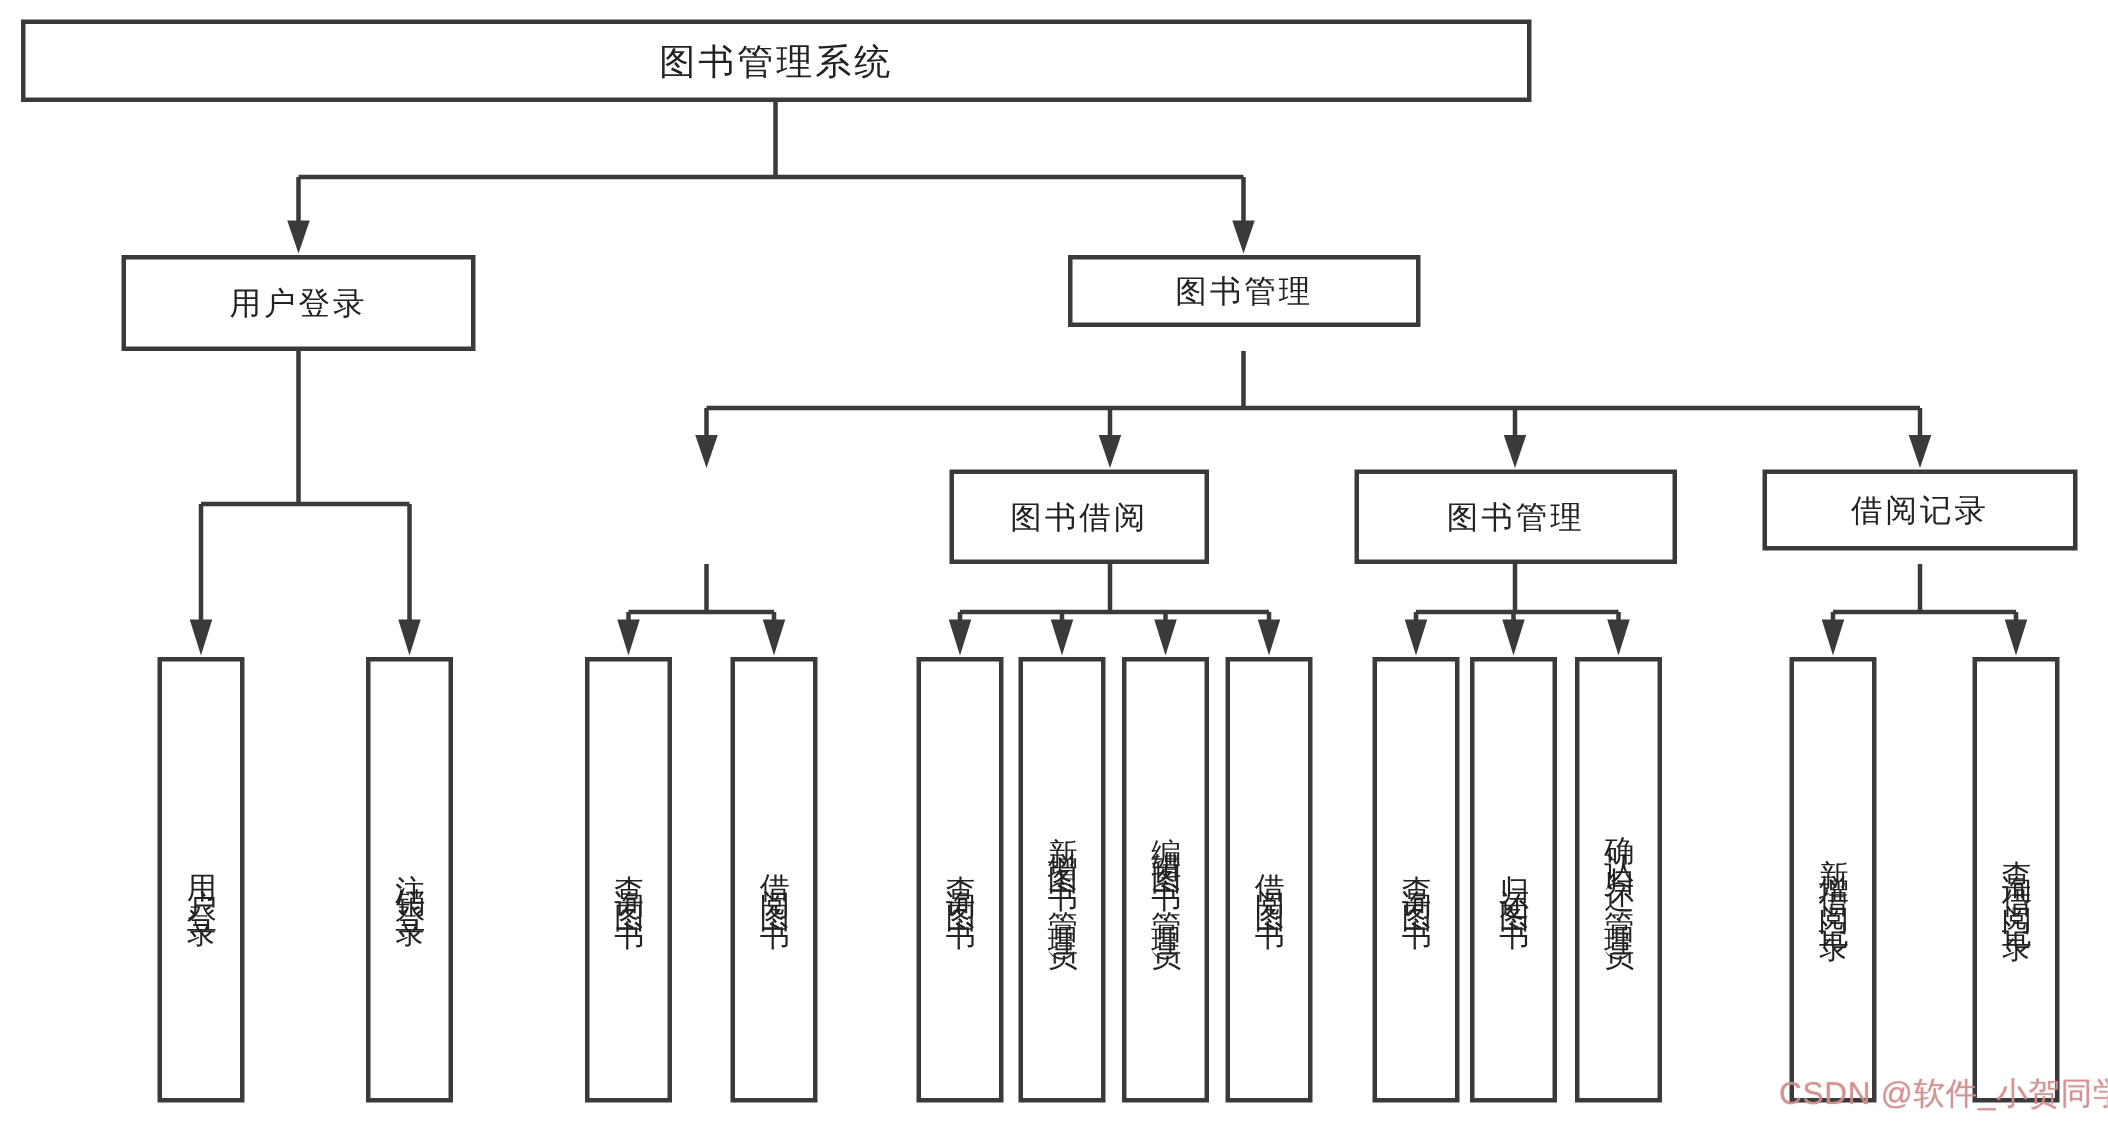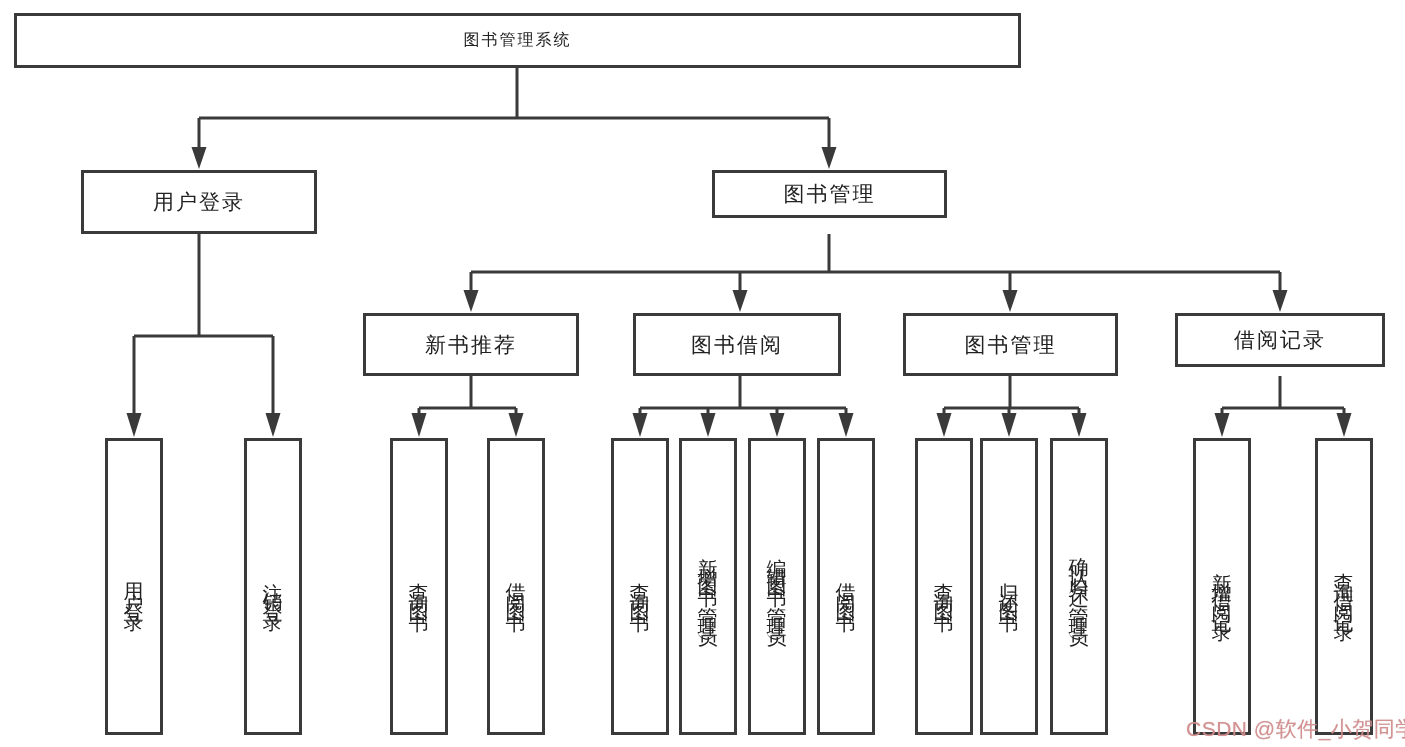--- a/index.html
+++ b/index.html
@@ -27,21 +27,21 @@
     align-items: center;
     justify-content: center;
     color: #222222;
   }
   .node.h span {
     font-size: 21px;
     letter-spacing: 2px;
     white-space: nowrap;
     color: #222222;
   }
-  .node.root span { font-size: 16px; }
+  .node.root span { font-size: 24px; }
   .node.v span {
     writing-mode: vertical-rl;
     text-orientation: mixed;
     font-size: 20px;
     letter-spacing: 10px;
     line-height: 1;
     color: #222222;
   }
   .watermark {
     position: absolute;
@@ -93,24 +93,21 @@
     <span>图书管理系统</span>
   </div>
 
   <div class="node h" style="left:81px; top:170px; width:236px; height:64px;">
     <span>用户登录</span>
   </div>
   <div class="node h" style="left:712px; top:170px; width:235px; height:48px;">
     <span>图书管理</span>
   </div>
 
-  <div class="node h" style="left:363px; top:313px; width:216px; height:63px;">
-    <span>新书推荐</span>
-  </div>
-  <div class="node h" style="left:633px; top:313px; width:208px; height:63px;">
+  <div class="node h" style="left:633px; top:313px; width:173px; height:63px;">
     <span>图书借阅</span>
   </div>
   <div class="node h" style="left:903px; top:313px; width:215px; height:63px;">
     <span>图书管理</span>
   </div>
   <div class="node h" style="left:1175px; top:313px; width:210px; height:54px;">
     <span>借阅记录</span>
   </div>
 
   <div class="node v" style="left:105px; top:438px; width:58px; height:297px;">

